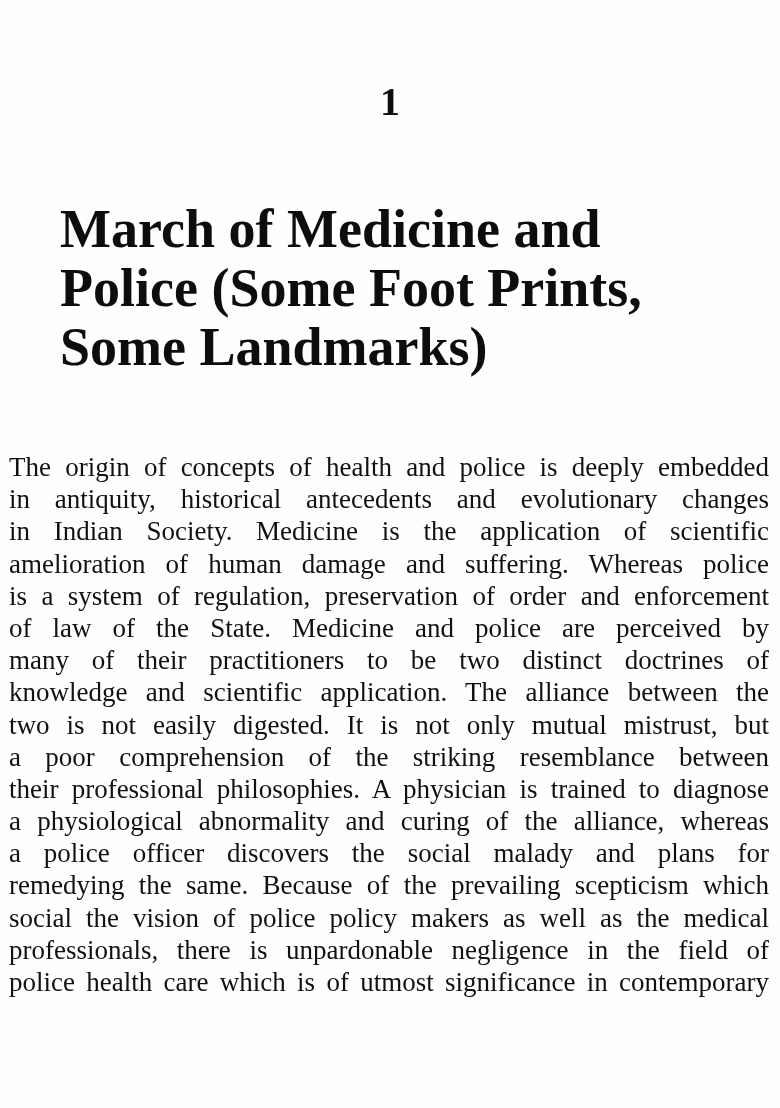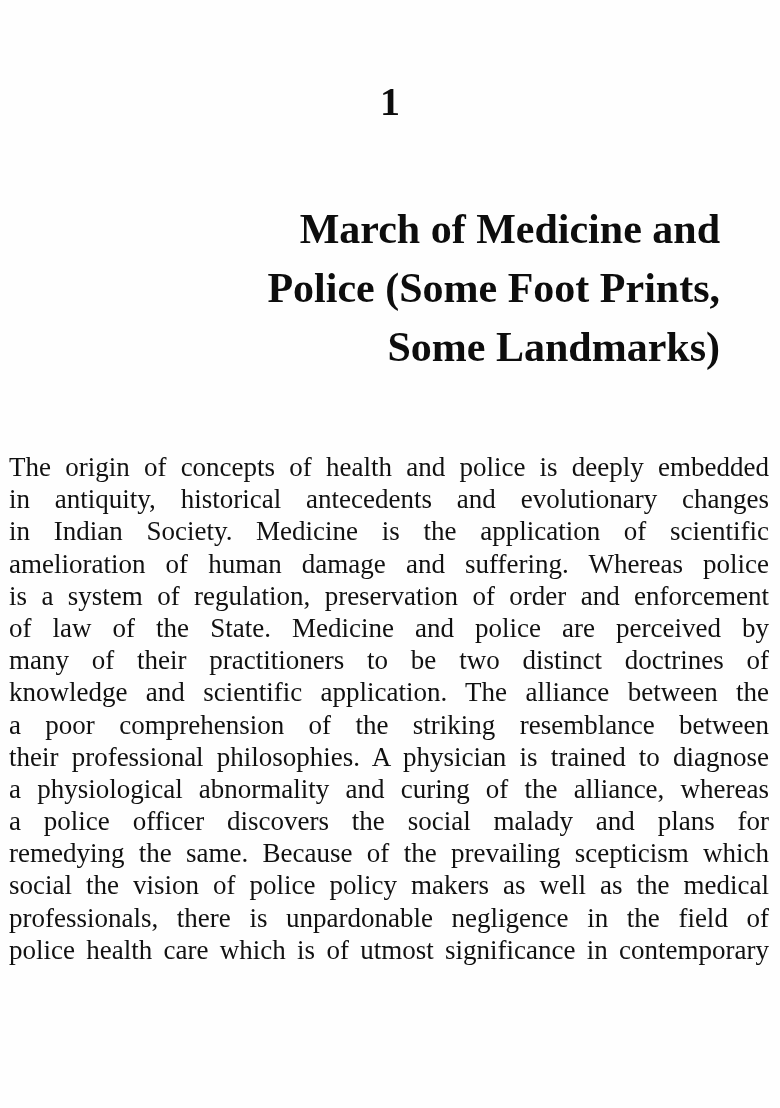--- a/index.html
+++ b/index.html
@@ -32,24 +32,24 @@
       font-weight: bold;
       font-size: 40px;
       line-height: 48px;
       color: #0d0d0d;
     }
     .chapter-title {
       position: absolute;
       top: 200px;
       left: 60px;
       width: 660px;
-      text-align: right;
+      text-align: left;
       font-family: "Liberation Serif", "DejaVu Serif", serif;
       font-weight: bold;
-      font-size: 42px;
+      font-size: 54px;
       line-height: 59px;
       color: #0d0d0d;
     }
     .chapter-title .title-line {
       display: block;
       white-space: nowrap;
     }
     .body-text {
       position: absolute;
       top: 451px;
@@ -85,20 +85,21 @@
 
   <div class="body-text">
     <span class="text-line">The origin of concepts of health and police is deeply embedded</span>
     <span class="text-line">in antiquity, historical antecedents and evolutionary changes</span>
     <span class="text-line">in Indian Society. Medicine is the application of scientific</span>
     <span class="text-line">amelioration of human damage and suffering. Whereas police</span>
     <span class="text-line">is a system of regulation, preservation of order and enforcement</span>
     <span class="text-line">of law of the State. Medicine and police are perceived by</span>
     <span class="text-line">many of their practitioners to be two distinct doctrines of</span>
     <span class="text-line">knowledge and scientific application. The alliance between the</span>
+    <span class="text-line">two is not easily digested. It is not only mutual mistrust, but</span>
     <span class="text-line">a poor comprehension of the striking resemblance between</span>
     <span class="text-line">their professional philosophies. A physician is trained to diagnose</span>
     <span class="text-line">a physiological abnormality and curing of the alliance, whereas</span>
     <span class="text-line">a police officer discovers the social malady and plans for</span>
     <span class="text-line">remedying the same. Because of the prevailing scepticism which</span>
     <span class="text-line">social the vision of police policy makers as well as the medical</span>
     <span class="text-line">professionals, there is unpardonable negligence in the field of</span>
     <span class="text-line">police health care which is of utmost significance in contemporary</span>
   </div>
 

